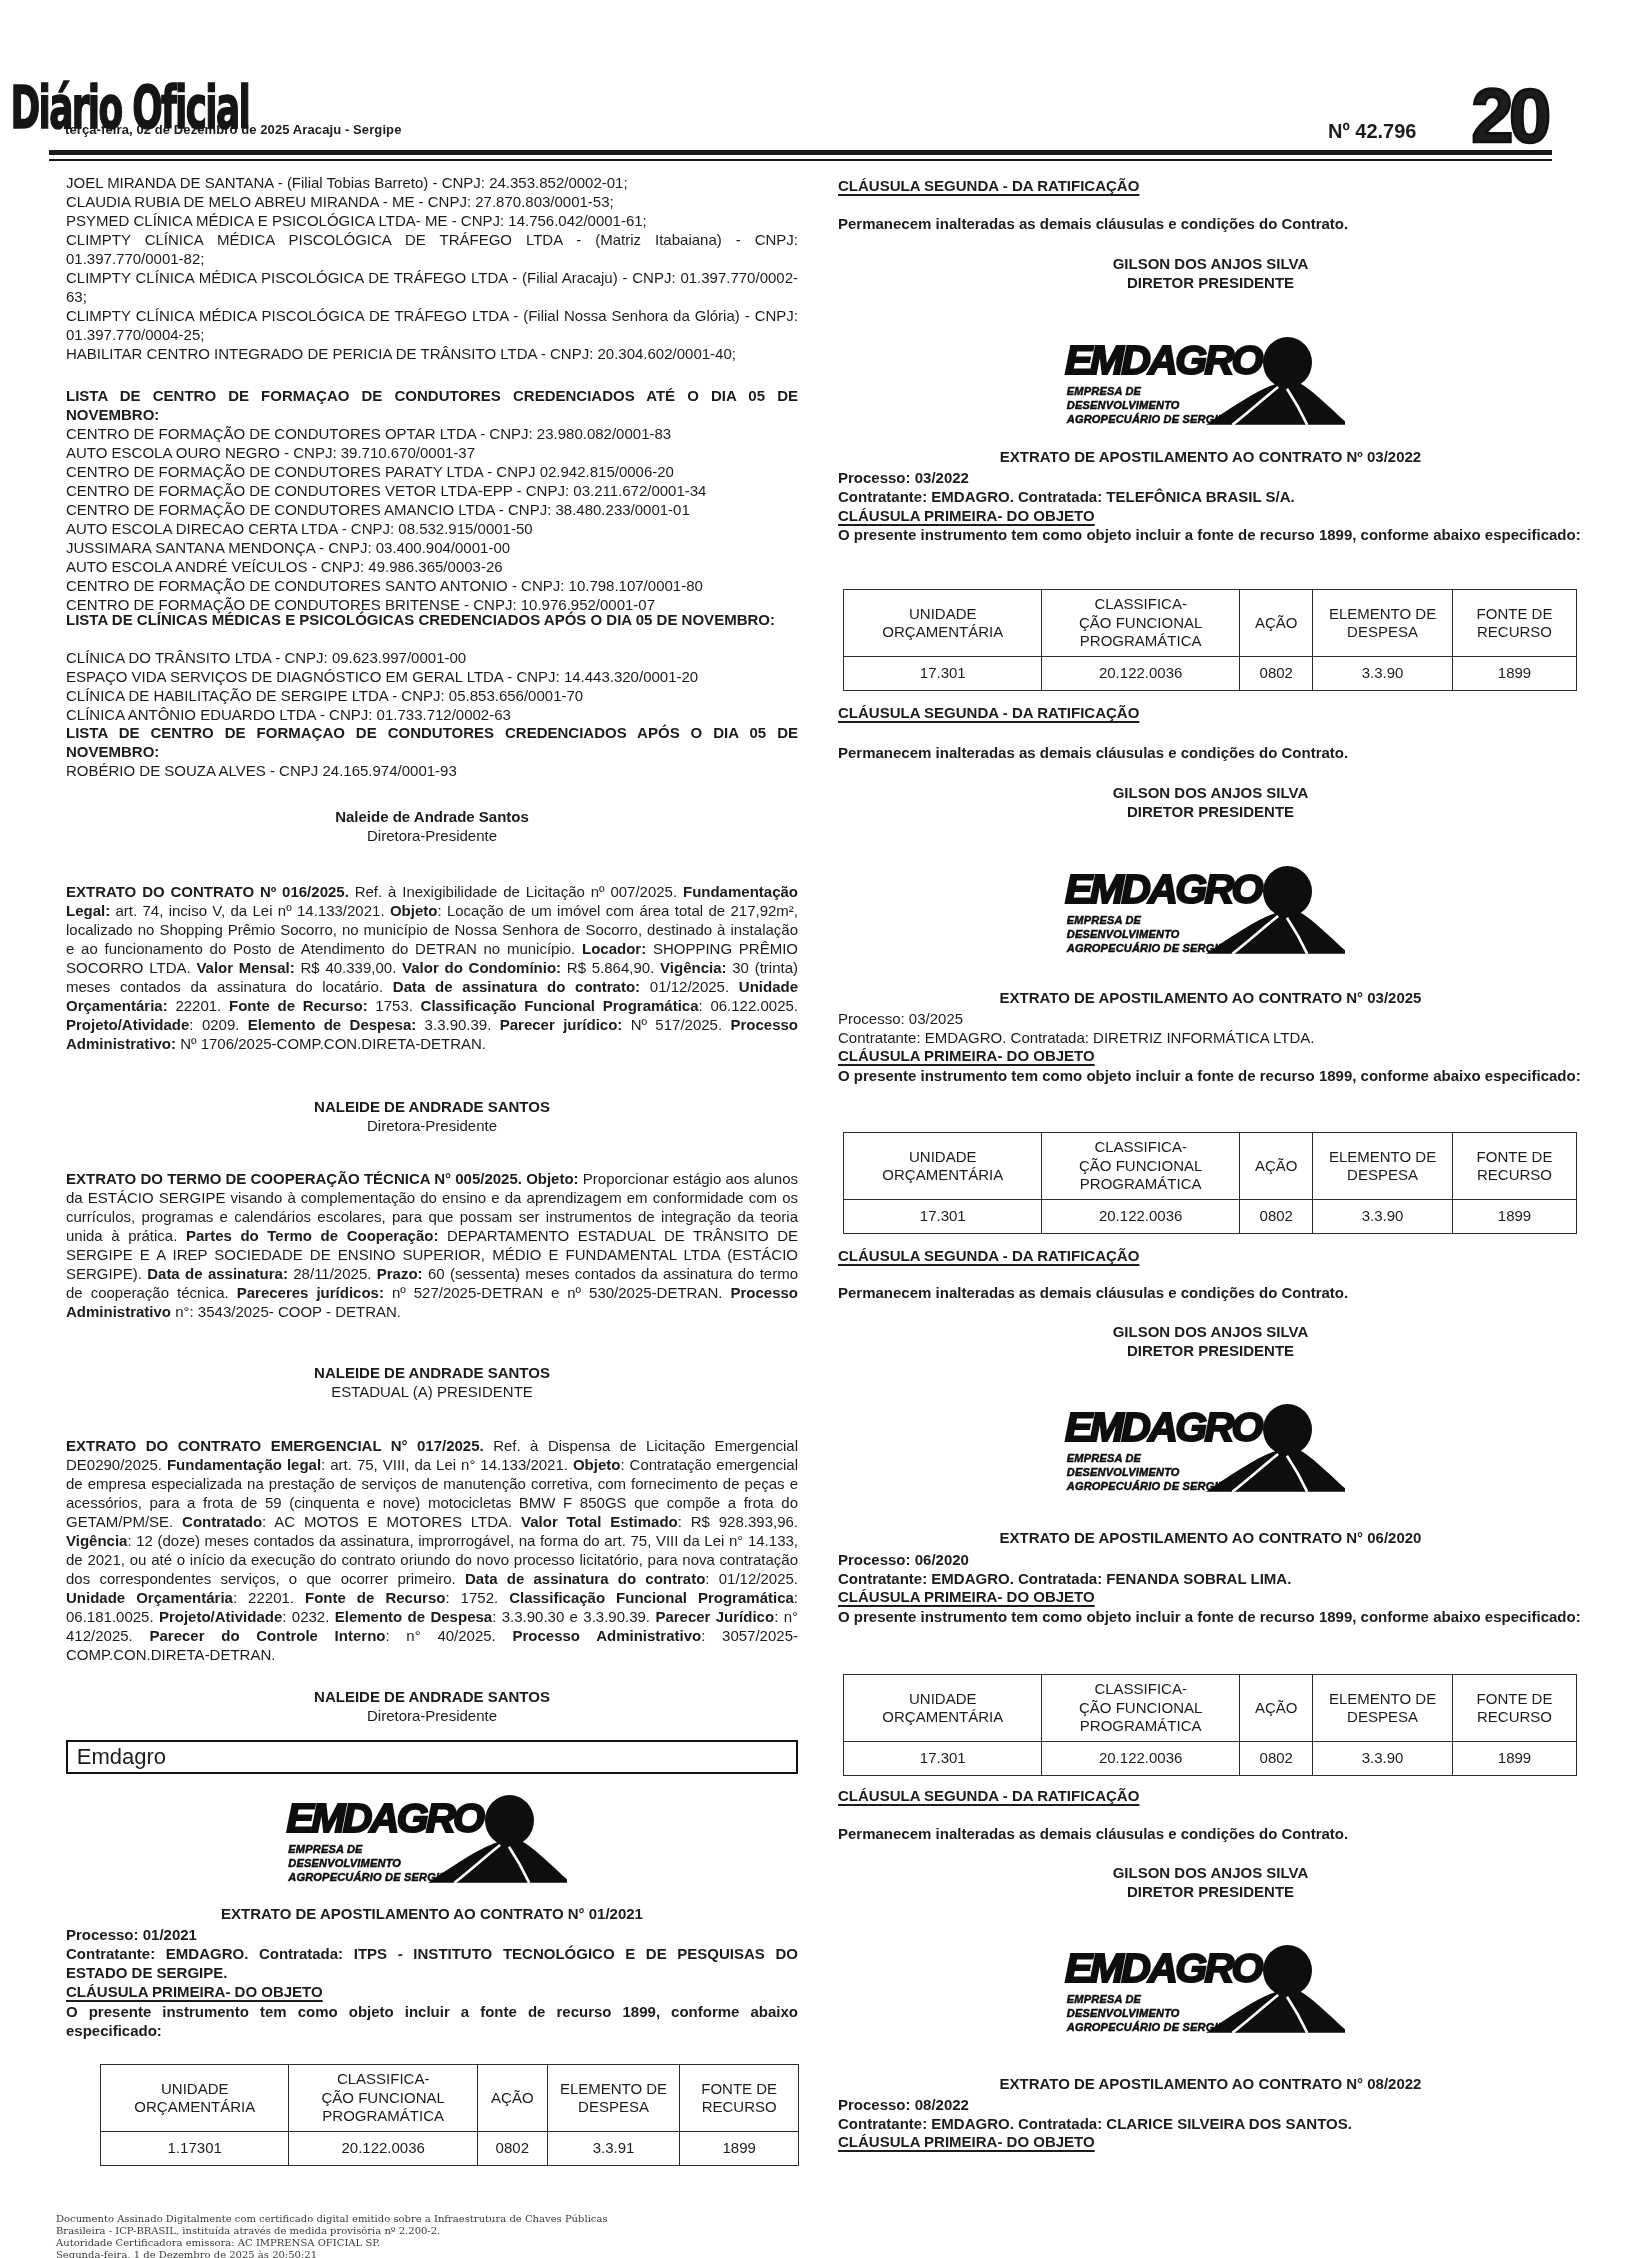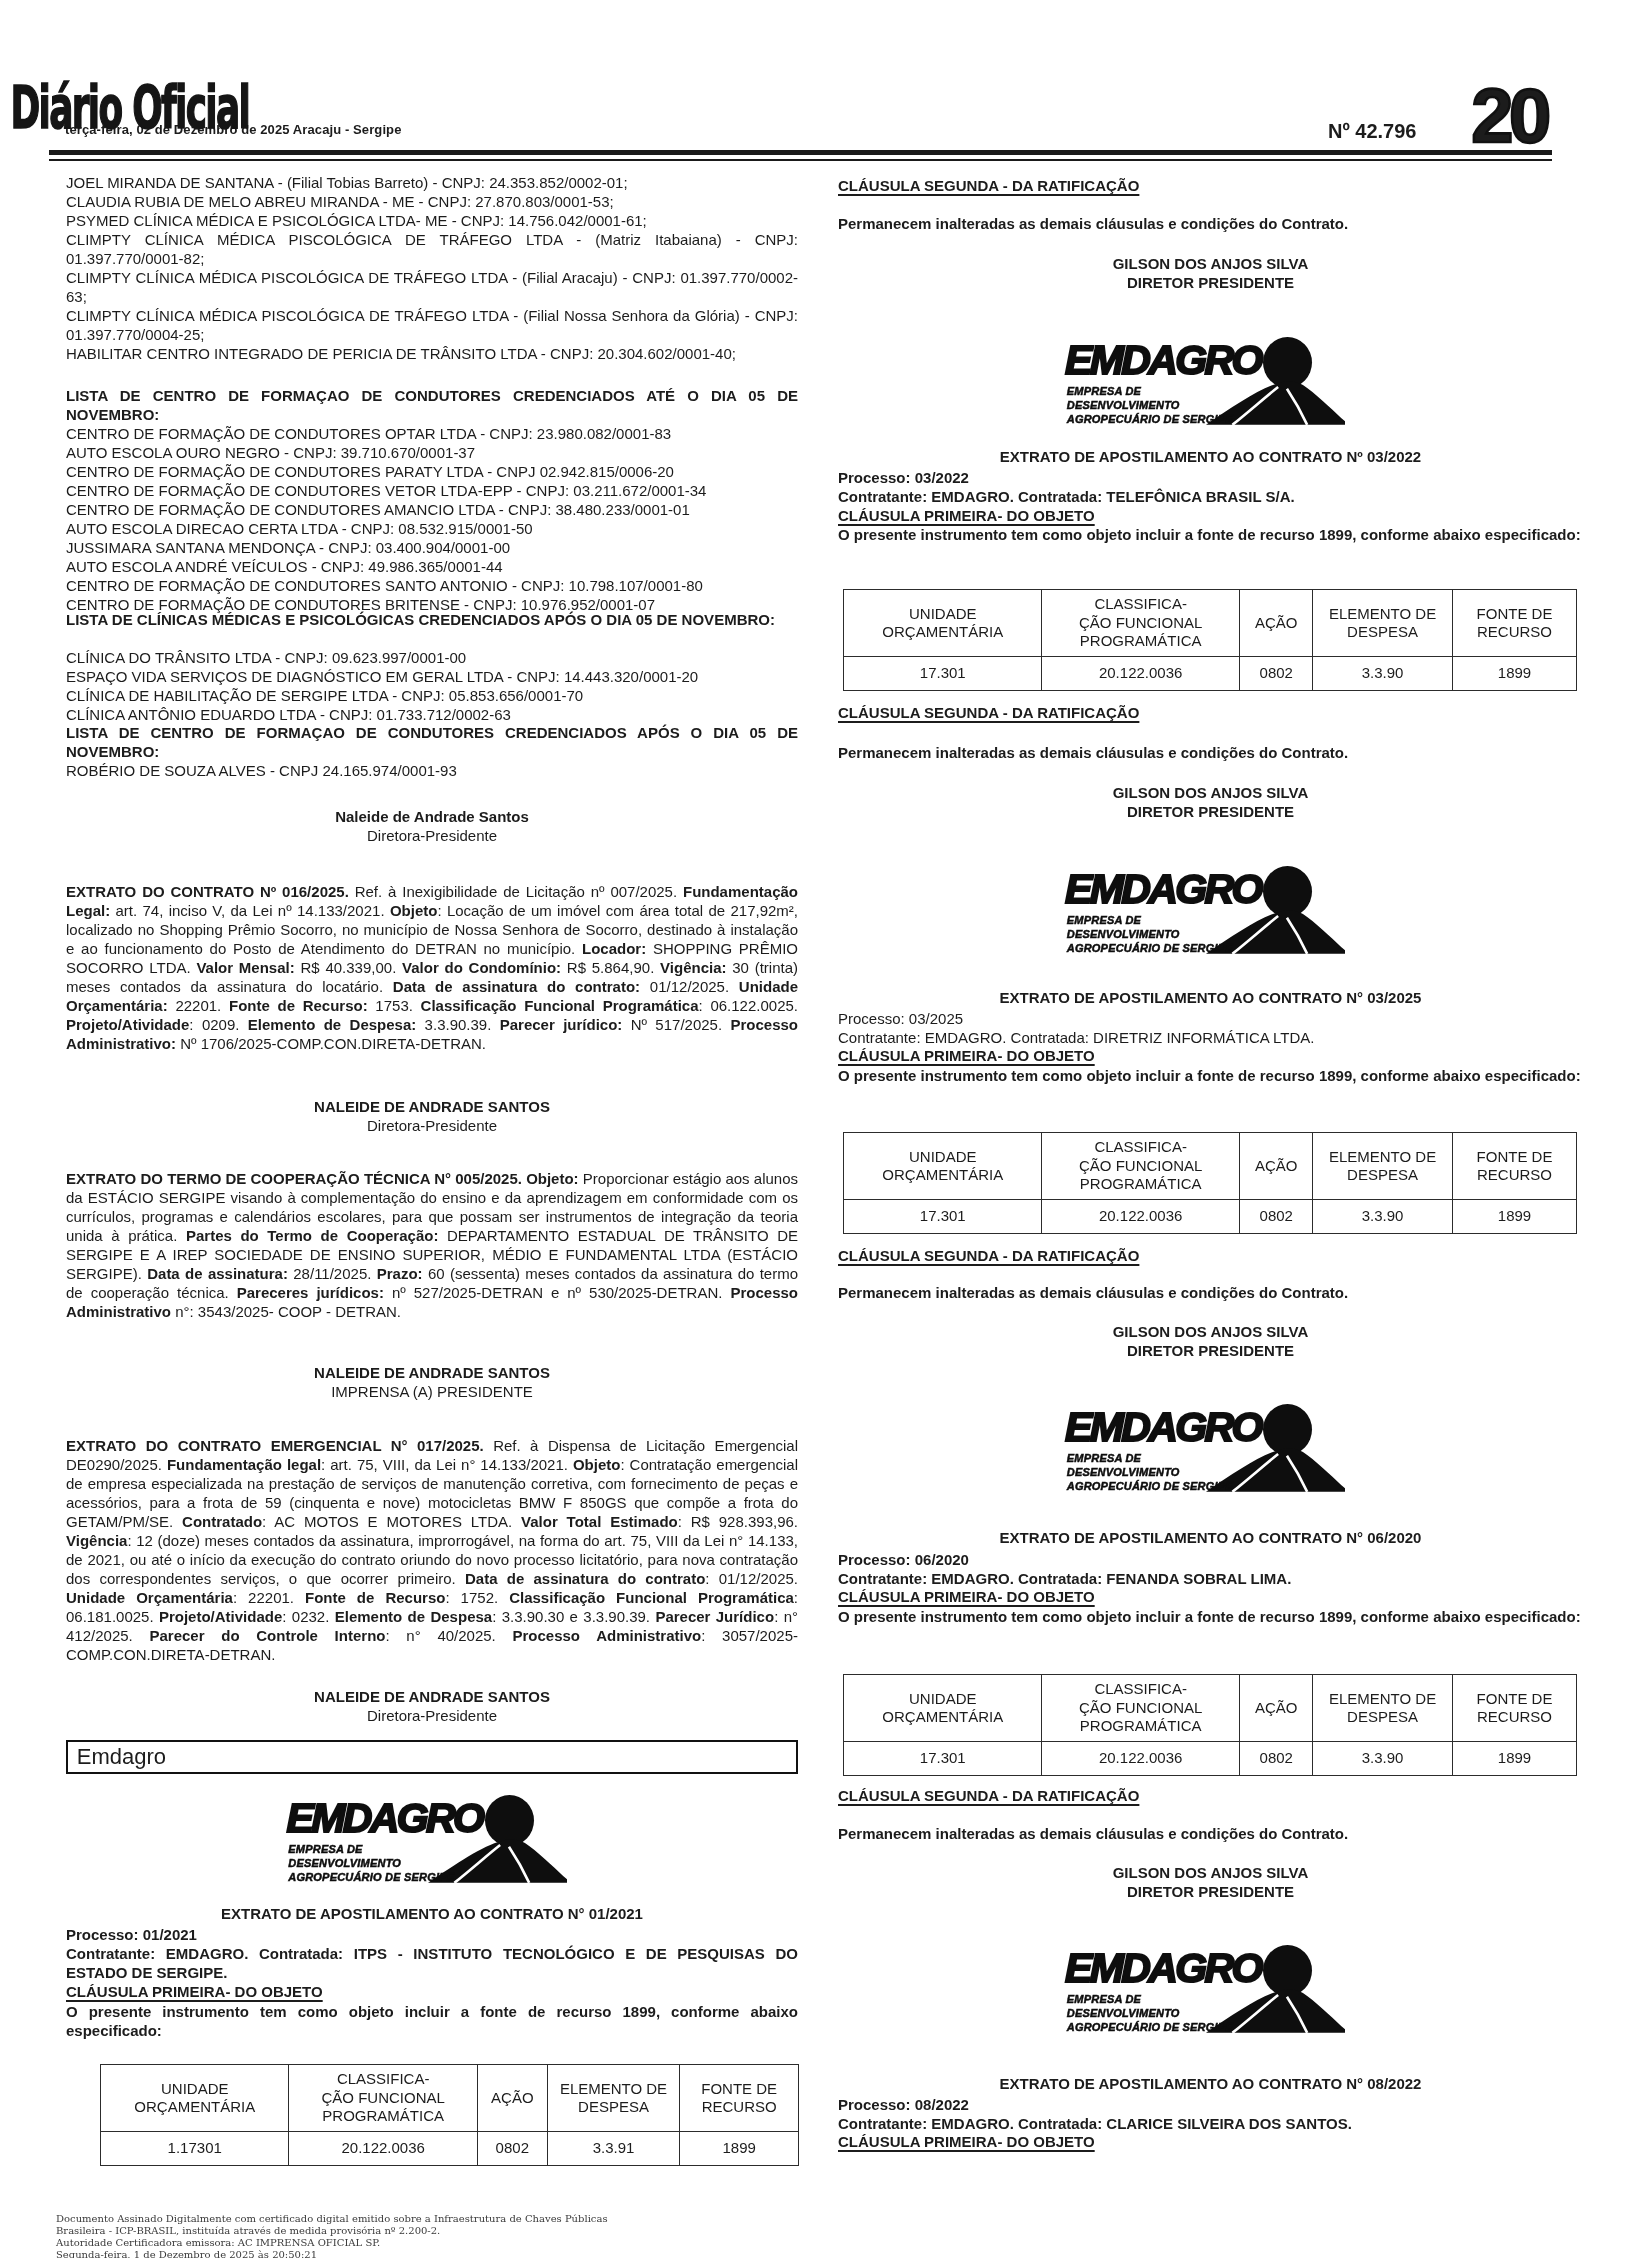--- a/index.html
+++ b/index.html
@@ -86,21 +86,21 @@
     <div class="blk t bld jus" style="top:386px;left:0;width:732px;">LISTA DE CENTRO DE FORMAÇAO DE CONDUTORES CREDENCIADOS ATÉ O DIA 05 DE NOVEMBRO:</div>
 
     <div class="blk t jus" style="top:424px;left:0;width:732px;">
       <div>CENTRO DE FORMAÇÃO DE CONDUTORES OPTAR LTDA - CNPJ: 23.980.082/0001-83</div>
       <div>AUTO ESCOLA OURO NEGRO - CNPJ: 39.710.670/0001-37</div>
       <div>CENTRO DE FORMAÇÃO DE CONDUTORES PARATY LTDA - CNPJ 02.942.815/0006-20</div>
       <div>CENTRO DE FORMAÇÃO DE CONDUTORES VETOR LTDA-EPP - CNPJ: 03.211.672/0001-34</div>
       <div>CENTRO DE FORMAÇÃO DE CONDUTORES AMANCIO LTDA - CNPJ: 38.480.233/0001-01</div>
       <div>AUTO ESCOLA DIRECAO CERTA LTDA - CNPJ: 08.532.915/0001-50</div>
       <div>JUSSIMARA SANTANA MENDONÇA - CNPJ: 03.400.904/0001-00</div>
-      <div>AUTO ESCOLA ANDRÉ VEÍCULOS - CNPJ: 49.986.365/0001-44</div>
+      <div>AUTO ESCOLA ANDRÉ VEÍCULOS - CNPJ: 49.986.365/0003-26</div>
       <div>CENTRO DE FORMAÇÃO DE CONDUTORES SANTO ANTONIO - CNPJ: 10.798.107/0001-80</div>
       <div>CENTRO DE FORMAÇÃO DE CONDUTORES BRITENSE - CNPJ: 10.976.952/0001-07</div>
     </div>
 
     <div class="blk t bld jus" style="top:610px;left:0;width:732px;">LISTA DE CLÍNICAS MÉDICAS E PSICOLÓGICAS CREDENCIADOS APÓS O DIA 05 DE NOVEMBRO:</div>
 
     <div class="blk t jus" style="top:648px;left:0;width:732px;">
       <div>CLÍNICA DO TRÂNSITO LTDA - CNPJ: 09.623.997/0001-00</div>
       <div>ESPAÇO VIDA SERVIÇOS DE DIAGNÓSTICO EM GERAL LTDA - CNPJ: 14.443.320/0001-20</div>
       <div>CLÍNICA DE HABILITAÇÃO DE SERGIPE LTDA - CNPJ: 05.853.656/0001-70</div>
@@ -119,21 +119,21 @@
 
     <div class="blk sig" style="top:1097px;left:0;">
       <div class="nm">NALEIDE DE ANDRADE SANTOS</div>
       <div>Diretora-Presidente</div>
     </div>
 
     <div class="blk t jus" style="top:1169px;left:0;width:732px;"><span class="b">EXTRATO DO TERMO DE COOPERAÇÃO TÉCNICA N° 005/2025. </span><span class="b">Objeto:</span><span> Proporcionar estágio aos alunos da ESTÁCIO SERGIPE visando à complementação do ensino e da aprendizagem em conformidade com os currículos, programas e calendários escolares, para que possam ser instrumentos de integração da teoria unida à prática. </span><span class="b">Partes do Termo de Cooperação:</span><span> DEPARTAMENTO ESTADUAL DE TRÂNSITO DE SERGIPE E A IREP SOCIEDADE DE ENSINO SUPERIOR, MÉDIO E FUNDAMENTAL LTDA (ESTÁCIO SERGIPE). </span><span class="b">Data de assinatura:</span><span> 28/11/2025. </span><span class="b">Prazo:</span><span> 60 (sessenta) meses contados da assinatura do termo de cooperação técnica. </span><span class="b">Pareceres jurídicos:</span><span> nº 527/2025-DETRAN e nº 530/2025-DETRAN. </span><span class="b">Processo Administrativo</span><span> n°: 3543/2025- COOP - DETRAN.</span></div>
 
     <div class="blk sig" style="top:1363px;left:0;">
       <div class="nm">NALEIDE DE ANDRADE SANTOS</div>
-      <div>IMPRENSA (A) PRESIDENTE</div>
+      <div>ESTADUAL (A) PRESIDENTE</div>
     </div>
 
     <div class="blk t jus" style="top:1436px;left:0;width:732px;"><span class="b">EXTRATO DO CONTRATO EMERGENCIAL N° 017/2025.</span><span> Ref. à Dispensa de Licitação Emergencial DE0290/2025. </span><span class="b">Fundamentação legal</span><span>: art. 75, VIII, da Lei n° 14.133/2021. </span><span class="b">Objeto</span><span>: Contratação emergencial de empresa especializada na prestação de serviços de manutenção corretiva, com fornecimento de peças e acessórios, para a frota de 59 (cinquenta e nove) motocicletas BMW F 850GS que compõe a frota do GETAM/PM/SE. </span><span class="b">Contratado</span><span>: AC MOTOS E MOTORES LTDA. </span><span class="b">Valor Total Estimado</span><span>: R$ 928.393,96. </span><span class="b">Vigência</span><span>: 12 (doze) meses contados da assinatura, improrrogável, na forma do art. 75, VIII da Lei n° 14.133, de 2021, ou até o início da execução do contrato oriundo do novo processo licitatório, para nova contratação dos correspondentes serviços, o que ocorrer primeiro. </span><span class="b">Data de assinatura do contrato</span><span>: 01/12/2025. </span><span class="b">Unidade Orçamentária</span><span>: 22201. </span><span class="b">Fonte de Recurso</span><span>: 1752. </span><span class="b">Classificação Funcional Programática</span><span>: 06.181.0025. </span><span class="b">Projeto/Atividade</span><span>: 0232. </span><span class="b">Elemento de Despesa</span><span>: 3.3.90.30 e 3.3.90.39. </span><span class="b">Parecer Jurídico</span><span>: n° 412/2025. </span><span class="b">Parecer do Controle Interno</span><span>: n° 40/2025. </span><span class="b">Processo Administrativo</span><span>: 3057/2025-COMP.CON.DIRETA-DETRAN.</span></div>
 
     <div class="blk sig" style="top:1687px;left:0;">
       <div class="nm">NALEIDE DE ANDRADE SANTOS</div>
       <div>Diretora-Presidente</div>
     </div>
 
     <div class="blk secbox" style="top:1740px;left:0;">Emdagro</div>

